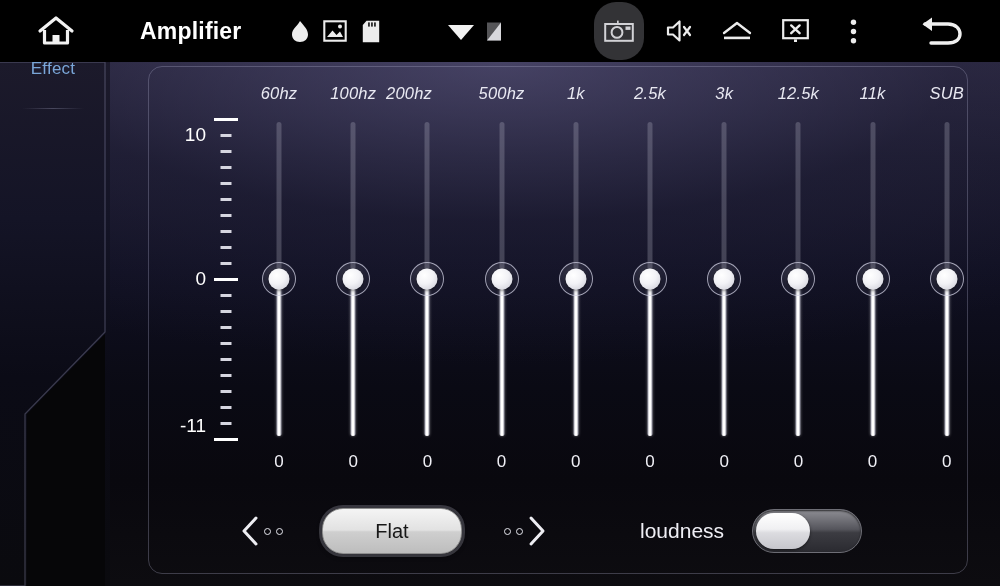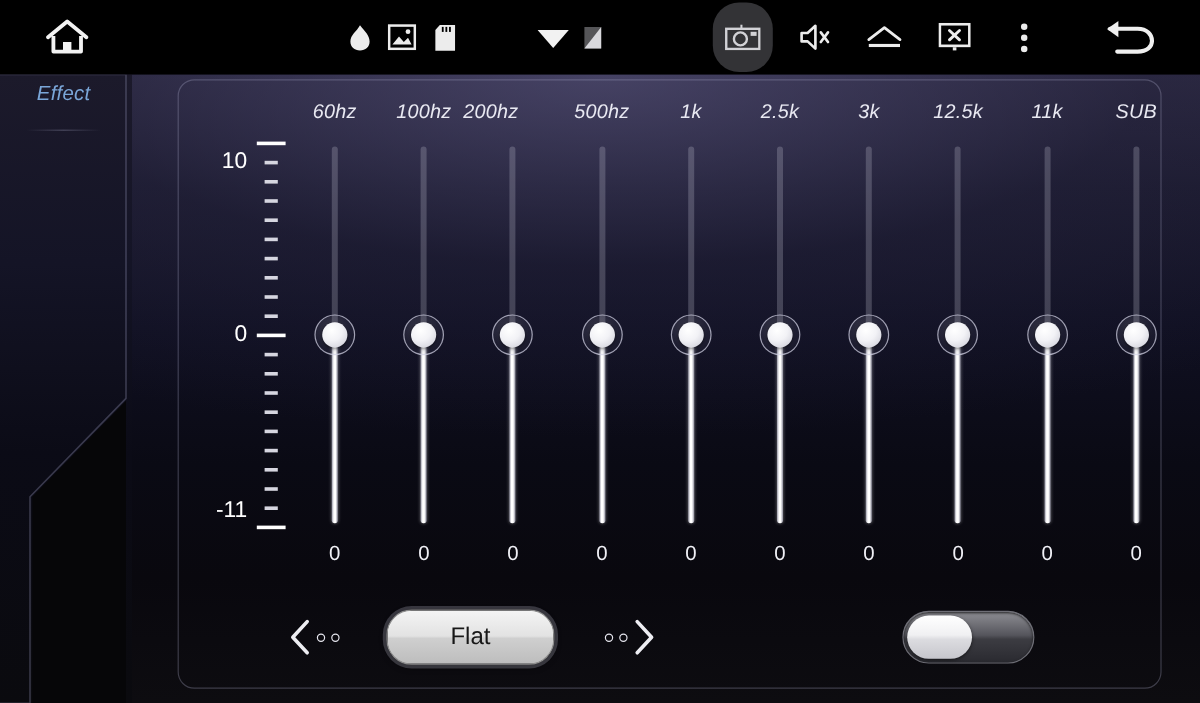--- a/index.html
+++ b/index.html
@@ -29,21 +29,21 @@
 
   
   #sidebar { position:absolute; left:0; top:62px; width:110px; height:524px;
     background:linear-gradient(180deg,#1c1a2b 0%, #141426 30%, #0b0b16 60%, #0a0a0e 100%);
     z-index:20; }
   #sidebar-clip { position:absolute; left:0; top:62px; width:140px; height:524px; z-index:21; }
   .side-item { position:absolute; left:0; width:106px; display:flex; flex-direction:column;
     align-items:center; }
   #side-effect { top:8px; }
   #side-fader { top:116px; }
-  .side-label { font-size:17px; margin-top:15px; letter-spacing:.2px;font-style:italic; }
+  .side-label { font-size:17px; margin-top:7px; letter-spacing:.2px; }
   #effect-label { color:#7aa6d8; }
   #fader-label { color:#eceaf2; }
   #side-divider { position:absolute; left:22px; top:108px; width:62px; height:1px;
     background:linear-gradient(90deg, rgba(255,255,255,0) 0%, rgba(160,160,190,.35) 50%, rgba(255,255,255,0) 100%); }
 
   
   #eq-panel { position:absolute; left:148px; top:66px; width:820px; height:508px;
     border:1px solid rgba(175,175,205,.30); border-radius:14px; z-index:10; }
 
   
@@ -113,20 +113,21 @@
   <div id="statusbar">
 
     <div class="sb-icon" style="left:28px;width:56px;">
       <svg width="40" height="34" viewBox="0 0 40 34" fill="none">
         <path d="M4 17 L20 4 L36 17" stroke="#f2f2f2" stroke-width="3.2" stroke-linecap="round" stroke-linejoin="round"></path>
         <path d="M8.5 16 V29 H31.5 V16" stroke="#f2f2f2" stroke-width="3.2" stroke-linejoin="round"></path>
         <rect x="16.5" y="21" width="7" height="8" fill="#f2f2f2"></rect>
       </svg>
     </div>
 
+    <div id="app-title">Amplifier</div>
 
     <div class="sb-icon" style="left:285px;width:30px;">
       <svg width="18" height="23" viewBox="0 0 18 23">
         <path d="M9 1 C13 6 17 9.5 17 14.5 C17 19 13.6 22 9 22 C4.4 22 1 19 1 14.5 C1 9 6 6.5 9 1 Z" fill="#ececec"></path>
       </svg>
     </div>
 
     <div class="sb-icon" style="left:320px;width:30px;">
       <svg width="24" height="22" viewBox="0 0 24 22">
         <rect x="1.3" y="1.3" width="21.4" height="19.4" fill="none" stroke="#ececec" stroke-width="2.1"></rect>
@@ -373,17 +374,18 @@
   <div class="nav-arrow" id="nav-next">
     <span class="dots">
       <span class="dot"></span>
       <span class="dot"></span>
     </span>
     <svg class="chev" viewBox="0 0 20 32">
       <path d="M4 3 L16 16 L4 29" fill="none" stroke="#ededf2" stroke-width="3" stroke-linecap="round" stroke-linejoin="round"></path>
     </svg>
   </div>
 
+  <div id="loudness-label">loudness</div>
   <div id="loudness-toggle">
     <div id="loudness-knob" style="left: 3px;"></div>
   </div>
 
 </div>
 
 </body></html>

